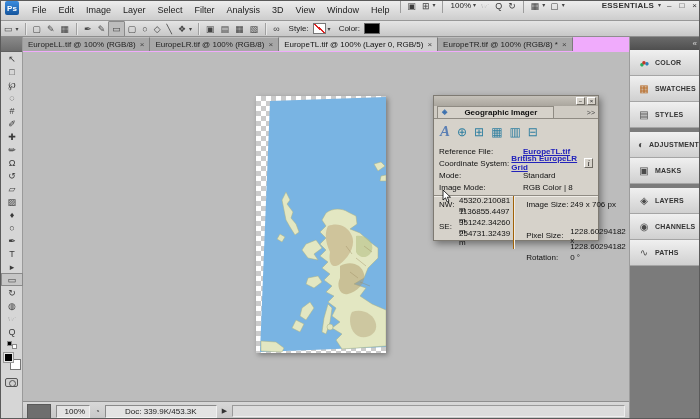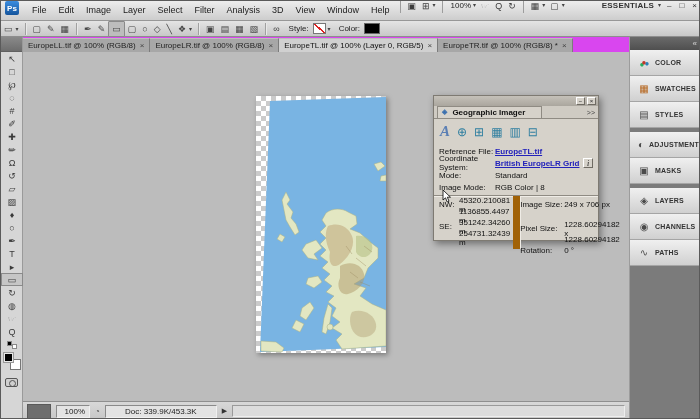--- a/index.html
+++ b/index.html
@@ -41,22 +41,22 @@
   .swatch-mini { width:10px; height:8px; margin:3px auto 0; position:relative; }
   .swatch-mini .b { position:absolute; left:0; top:0; width:5px; height:5px; background:#000; border:1px solid #888; }
   .swatch-mini .w { position:absolute; right:0; bottom:0; width:5px; height:5px; background:#fff; border:1px solid #888; }
   .swatch-main { width:18px; height:18px; margin:3px auto 0; position:relative; }
   .swatch-main .bg { position:absolute; right:0; bottom:0; width:11px; height:11px; background:#fff; border:1px solid #777; }
   .swatch-main .fg { position:absolute; left:0; top:0; width:11px; height:11px; background:#000; border:1px solid #999; box-shadow:0 0 0 1px #e8e8e8 inset; }
   .quickmask { width:13px; height:9px; margin:8px auto 0; border:1px solid #555; border-radius:2px; position:relative; background:#cfcfcf; }
   .quickmask::after { content:""; position:absolute; left:3px; top:1px; width:5px; height:5px; border:1px solid #555; border-radius:50%; }
 
   
-  #tabbar { position:absolute; left:22px; top:36px; width:606px; height:15px; background:#d946ef;
-    display:flex; align-items:center; }
+  #tabbar { position:absolute; left:22px; top:36px; width:606px; height:15px; background:#f0abfc;
+    display:flex; align-items:flex-start; }
   .doc-tab { height:14px; display:flex; align-items:center; gap:4px; padding:0 5px;
     background:#a7a7a7; border-right:1px solid #7c7c7c; border-top:1px solid #bdbdbd;
     font-size:8px; color:#222; white-space:nowrap; }
   .doc-tab.active { background:#d0d0d0; color:#111; }
   .tab-close { font-size:8px; color:#444; }
 
   
   #canvas { position:absolute; left:22px; top:51px; width:606px; height:349px; background:#bcbcbc; overflow:hidden; }
   #document { position:absolute; left:233px; top:44px; width:130px; height:257px;
     background-image:
@@ -67,36 +67,36 @@
   #document svg { display:block; }
 
   
   #gi-panel { position:absolute; left:410px; top:43px; width:166px; height:146px;
     background:#d6d2ca; border:1px solid #7e7a72; box-shadow:2px 3px 7px rgba(0,0,0,.4);
     font-size:8px; color:#111; }
   .gi-titlebar { height:10px; background:linear-gradient(#c5c1b9,#aaa69e); display:flex; justify-content:flex-end; align-items:center; gap:2px; padding:0 2px; }
   .gi-tb-btn { width:9px; height:8px; background:#d6d2ca; border:1px solid; border-color:#fff #6f6b63 #6f6b63 #fff;
     font-size:6px; line-height:6px; text-align:center; color:#222; }
   .gi-tabrow { height:13px; border-bottom:1px solid #8f8b83; display:flex; align-items:flex-end; padding:0 3px; background:#cfcbc3; }
-  .gi-tab { display:flex; align-items:center; gap:5px; padding:0 16px 1px 4px; height:12px;
+  .gi-tab { display:flex; align-items:center; gap:17px; padding:0 16px 1px 4px; height:12px;
     background:#d6d2ca; border:1px solid #8f8b83; border-bottom:none; font-weight:bold; font-size:8px;margin-top:6px; }
   .gi-tab-icon { color:#3a6fae; font-size:7px; }
   .gi-collapse { margin-left:auto; font-size:7px; color:#444; padding-bottom:2px; }
   .gi-toolbar { height:25px; display:flex; align-items:center; gap:7px; padding:0 6px; }
   .gi-logo { font-size:15px; font-weight:bold; font-style:italic; color:#5b7fb4; font-family:"Liberation Serif",serif; }
   .gi-icon { font-size:12px; color:#2f7fa0; }
   .gi-fields { padding:1px 5px 0; }
   .gi-row { display:flex; align-items:center; height:12px; }
-  .gi-label { width:56px; color:#111; }
+  .gi-label { width:84px; color:#111; }
   .gi-link { color:#2222bb; font-weight:bold; text-decoration:underline; }
   .gi-info-btn { margin-left:auto; width:10px; height:10px; border:1px solid; border-color:#fff #6f6b63 #6f6b63 #fff;
     background:#d6d2ca; font-family:"Liberation Serif",serif; font-style:italic; font-size:8px; line-height:9px; text-align:center; }
   .gi-bottom { margin-top:2px; border-top:1px solid #8f8b83; box-shadow:0 1px 0 #efece6 inset; display:flex; height:54px; }
   .gi-col-left { width:92px; padding:3px 3px 0 5px; }
-  .gi-col-right { flex:1; border-left:7px solid #a16207; box-shadow:1px 0 0 #efece6 inset; padding:3px 2px 0 0; }
+  .gi-col-right { flex:1; border-left:1px solid #a16207; box-shadow:1px 0 0 #efece6 inset; padding:3px 2px 0 12px; }
   .gi-num-row { display:flex; height:11px; align-items:center; }
   .gi-num-label { width:20px; }
   .gi-num-val { flex:1; text-align:left; }
   .gi-r-label { width:44px; }
   .gi-r-val { flex:1; }
   .gi-cursor { position:absolute; left:8px; top:94px; }
 
   
   #dock { position:absolute; left:628px; top:36px; width:72px; height:383px; background:#7b7b7b; border-left:1px solid #9c9c9c; }
   .dock-header { height:13px; background:linear-gradient(#6a6a6a,#4f4f4f); display:flex; justify-content:flex-end; align-items:center; padding:0 4px; color:#d8d8d8; font-size:8px; }
@@ -338,21 +338,21 @@
           <div class="gi-num-row">
             <span class="gi-num-label"></span>
             <span class="gi-num-val">254731.32439 m</span>
           </div>
         </div>
         <div class="gi-col-right">
           <div class="gi-num-row">
             <span class="gi-r-label">Image Size:</span>
             <span class="gi-r-val">249 x 706 px</span>
           </div>
-          <div class="gi-num-row" style="margin-top:13px;">
+          <div class="gi-num-row" style="margin-top:20px;">
             <span class="gi-r-label">Pixel Size:</span>
             <span class="gi-r-val">1228.60294182 x</span>
           </div>
           <div class="gi-num-row">
             <span class="gi-r-label"></span>
             <span class="gi-r-val">1228.60294182</span>
           </div>
           <div class="gi-num-row">
             <span class="gi-r-label">Rotation:</span>
             <span class="gi-r-val">0 °</span>

